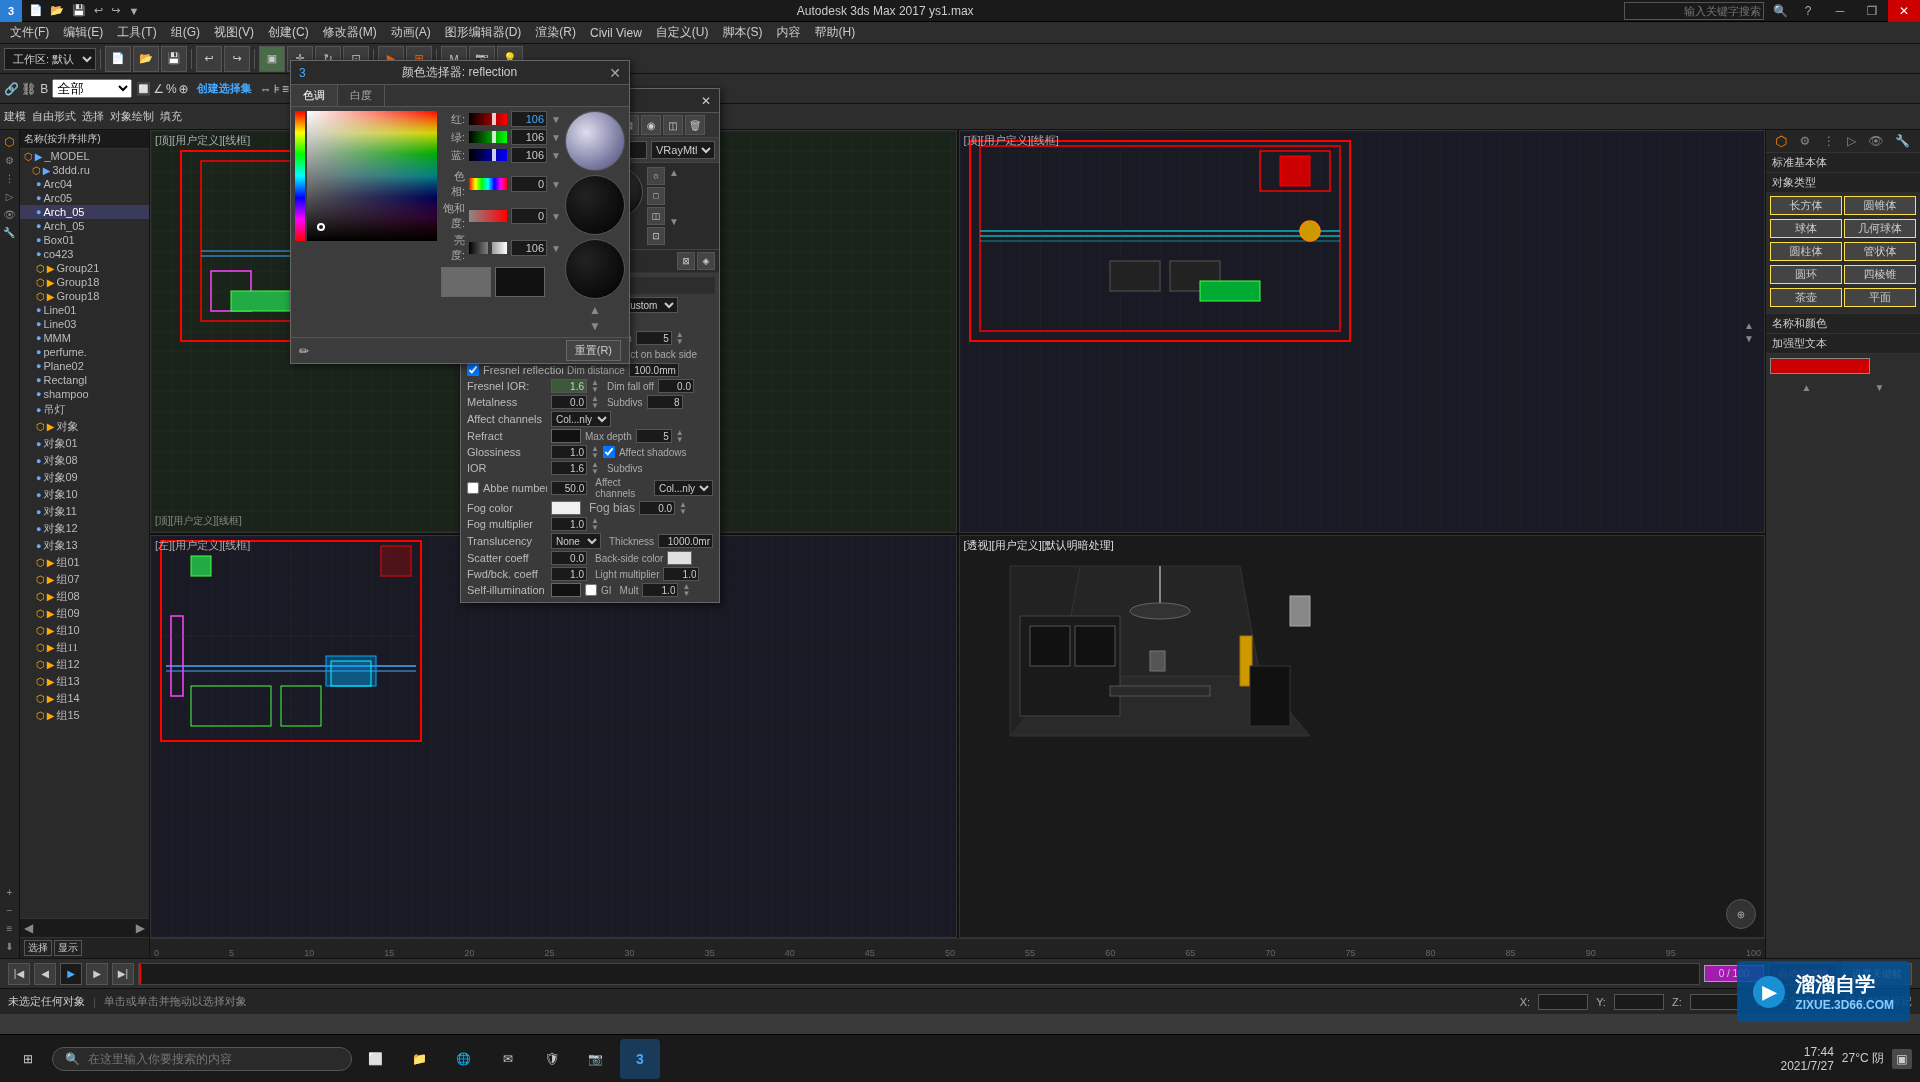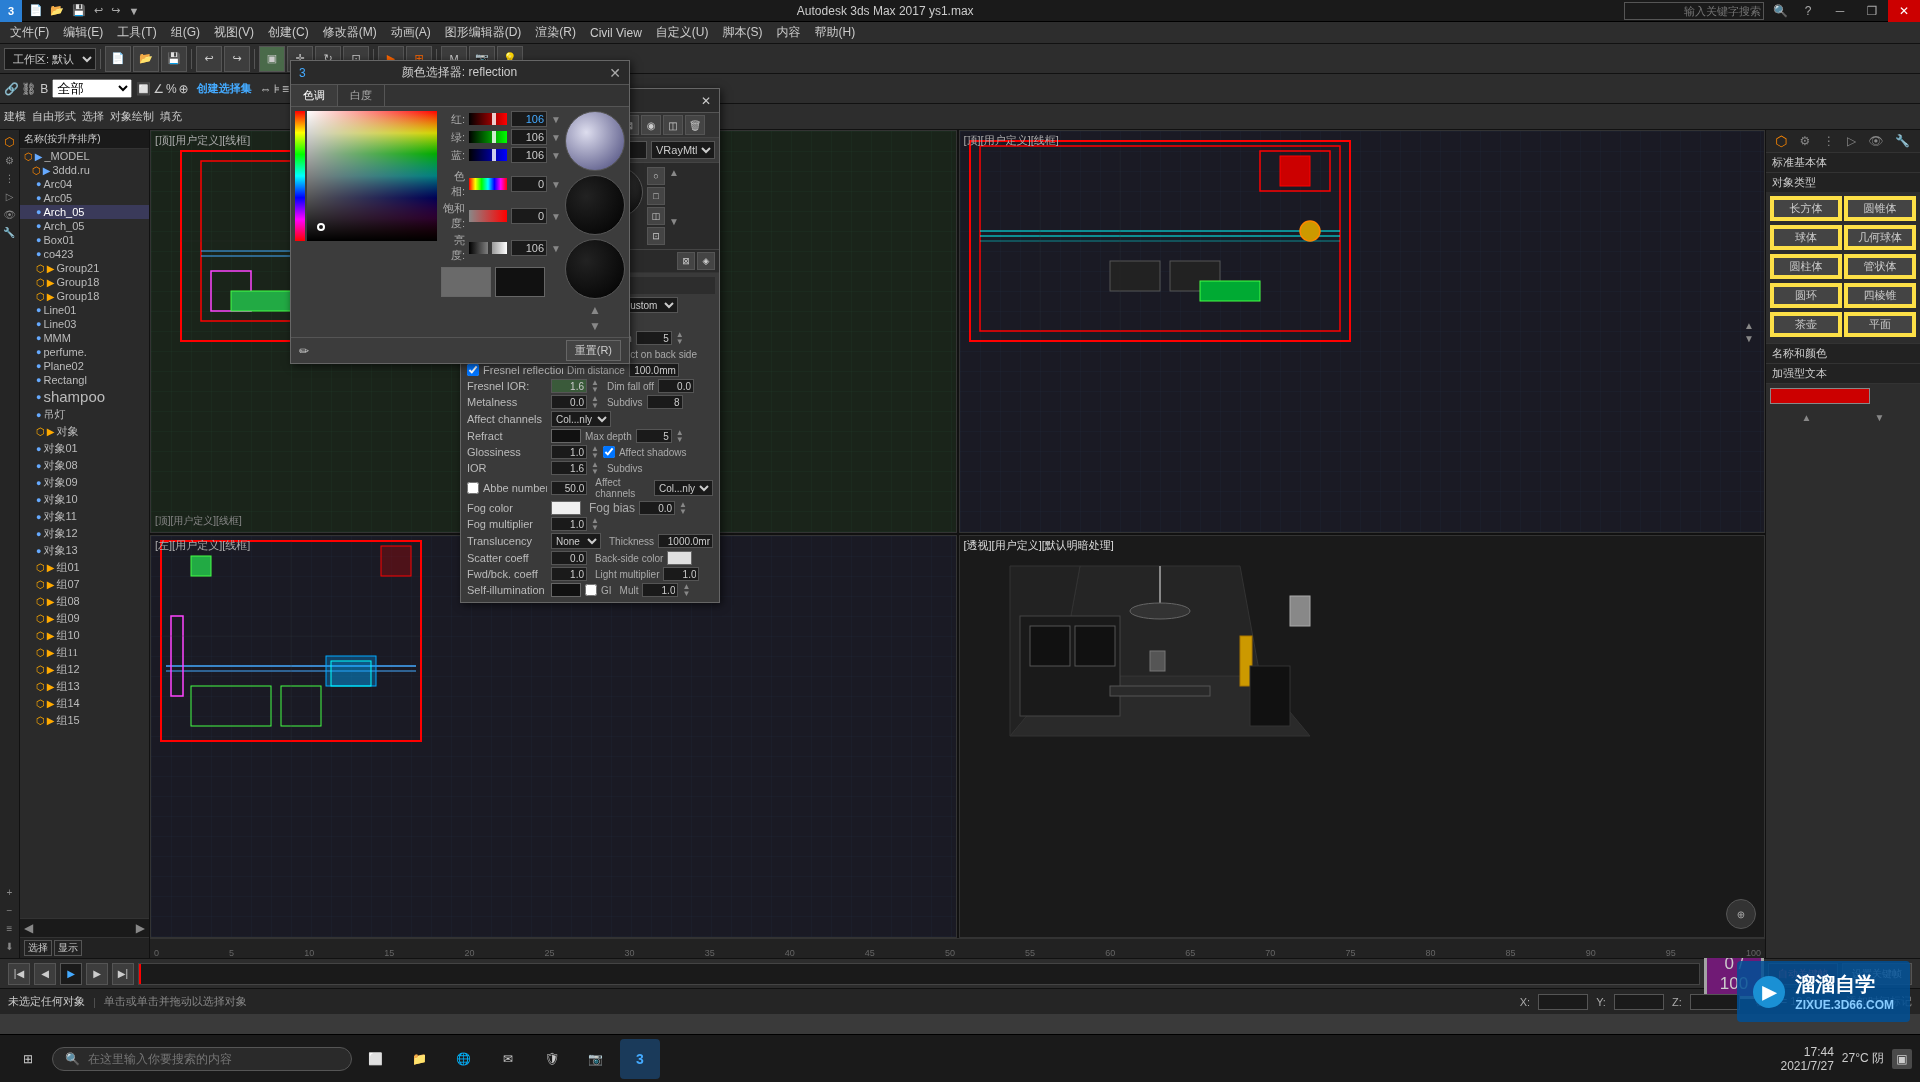--- a/index.html
+++ b/index.html
@@ -137,33 +137,33 @@
     .mat-checkbox { width: 12px; height: 12px; }
     .mat-swatch-yellow { background: #d4b000; }
     .mat-swatch-white { background: #f0f0f0; }
     .mat-swatch-black { background: #111; }
 
     
     #panel-right-outer { width: 160px; background: #2d2d2d; border-left: 1px solid #111; overflow-y: auto; }
     .rpanel-section { border-bottom: 1px solid #333; }
     .rpanel-header { background: #222; padding: 2px 6px; font-size: 11px; color: #ccc; cursor: pointer; display: flex; align-items: center; gap: 4px; }
     .rpanel-content { padding: 4px; }
-    .rpanel-btn { background: #444; border: 4px solid #fde047; color: #ccc; font-size: 11px; padding: 1px 6px; cursor: pointer; width: 100%; margin-bottom: 2px; }
+    .rpanel-btn { background: #444; border: 1px solid #fde047; color: #ccc; font-size: 11px; padding: 1px 6px; cursor: pointer; width: 100%; margin-bottom: 2px; }
     .rpanel-input { width: 60px; background: #1a1a1a; border: 1px solid #555; color: #ccc; font-size: 11px; padding: 0 2px; height: 16px; }
 
     
     #left-icons { width: 20px; background: #252525; display: flex; flex-direction: column; align-items: center; padding: 4px 0; gap: 2px; border-right: 1px solid #111; }
     #left-icons span { width: 16px; height: 16px; display: flex; align-items: center; justify-content: center; cursor: pointer; color: #888; font-size: 10px; }
 
     
     #anim-controls { display: flex; align-items: center; gap: 4px; padding: 0 8px; background: #2d2d2d; height: 30px; border-top: 1px solid #111; }
     .anim-btn { width: 22px; height: 22px; background: #3d3d3d; border: 1px solid #555; display: flex; align-items: center; justify-content: center; cursor: pointer; color: #ccc; font-size: 10px; }
     .anim-track { flex: 1; height: 22px; background: #1a1a1a; border: 1px solid #444; position: relative; }
     .anim-track-marker { position: absolute; top: 0; height: 100%; width: 2px; background: #f00; left: 0; }
-    .time-display { background: #701a75; border: 3px solid #a3a3a3; color: #ccc; font-size: 17px; padding: 2px 6px; width: 60px; text-align: center; }
+    .time-display { background: #a21caf; border: 1px solid #a3a3a3; color: #ccc; font-size: 10px; padding: 2px 6px; width: 60px; text-align: center; }
 
     
     #taskbar { height: 48px; background: #1a1a1a; display: flex; align-items: center; padding: 0 8px; gap: 4px; border-top: 1px solid #000; position: fixed; bottom: 0; width: 1920px; }
     .taskbar-icon { width: 40px; height: 40px; display: flex; align-items: center; justify-content: center; cursor: pointer; border-radius: 4px; }
     .taskbar-search { display: flex; align-items: center; background: #2a2a2a; border: 1px solid #555; border-radius: 20px; padding: 4px 12px; gap: 8px; width: 300px; }
     .taskbar-search input { background: transparent; border: none; color: #ccc; font-size: 12px; outline: none; flex: 1; }
     .taskbar-right { margin-left: auto; display: flex; align-items: center; gap: 8px; color: #ccc; font-size: 12px; }
     .taskbar-time { text-align: right; }
 
     
@@ -366,21 +366,21 @@
       <div class="tree-item" style="padding-left:16px;">
         <span style="color:#6af;font-size:9px;">●</span>
         <span style="font-size:11px;color:#bbb;">Plane02</span>
       </div>
       <div class="tree-item" style="padding-left:16px;">
         <span style="color:#6af;font-size:9px;">●</span>
         <span style="font-size:11px;color:#bbb;">Rectangl</span>
       </div>
       <div class="tree-item" style="padding-left:16px;">
         <span style="color:#6af;font-size:9px;">●</span>
-        <span style="font-size:15px;color:#bbb;">shampoo</span>
+        <span style="font-size:11px;color:#bbb;">shampoo</span>
       </div>
       <div class="tree-item" style="padding-left:16px;">
         <span style="color:#6af;font-size:9px;">●</span>
         <span style="font-size:11px;color:#bbb;">吊灯</span>
       </div>
       <div class="tree-item" style="padding-left:16px;">
         <span style="color:#fa0;font-size:10px;">⬡</span>
         <span style="color:#fa0;font-size:10px;">▶</span>
         <span style="font-size:11px;color:#bbb;">对象</span>
       </div>

